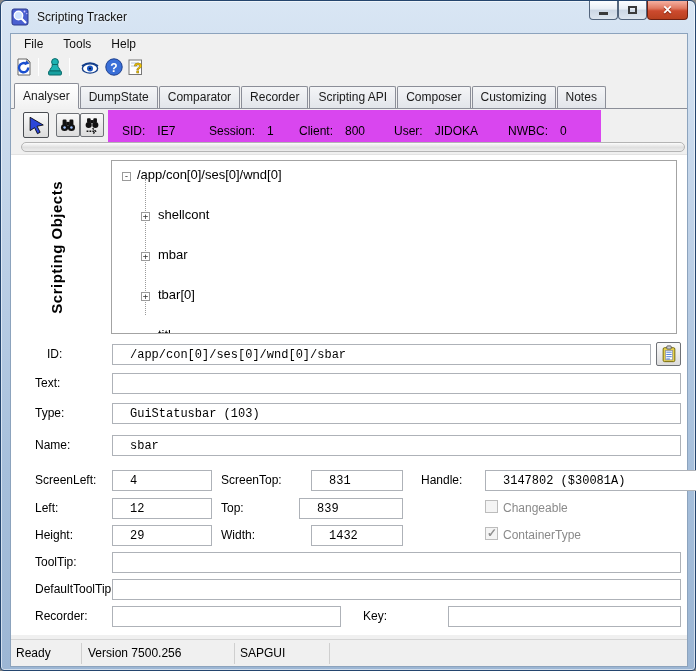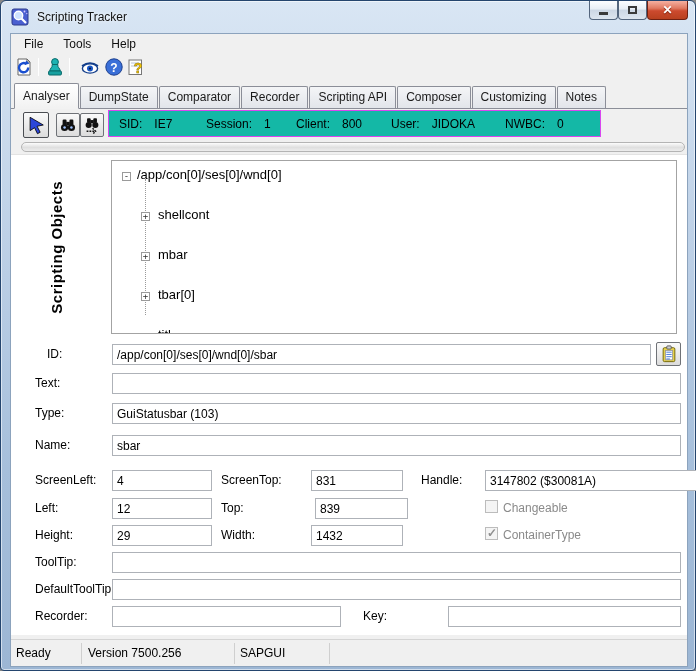--- a/index.html
+++ b/index.html
@@ -44,22 +44,22 @@
     background:linear-gradient(180deg,#f4f5f7,#e2e5ea); white-space:nowrap; }
   .tab[data-active="true"] { height:26px; padding-top:5px; background:linear-gradient(180deg,#ffffff,#f2f2f2);
     position:relative; z-index:2; margin-bottom:-1px; border-bottom:1px solid #f2f2f2; }
 
   
   .btn3d { position:absolute; border:1px solid #6f7277; border-radius:2px;
     background:linear-gradient(180deg,#fafafa,#dcdcdc); display:flex; align-items:center; justify-content:center; }
   .btn-pointer { left:12px; top:78px; width:26px; height:26px; border-color:#4a4d52; }
   .btn-find { left:45px; top:79px; width:24px; height:24px; }
   .btn-findnext { left:69px; top:79px; width:24px; height:24px; }
-  .session-box { position:absolute; left:97px; top:76px; width:493px; height:27px;
-    border:1px solid #d946ef; background:#14b8a6; display:flex; align-items:center; }
+  .session-box { position:absolute; left:97px; top:76px; width:493px; height:42px;
+    border:4px solid #d946ef; background:#d946ef; display:flex; align-items:center; }
   .sess-pair { display:inline-flex; position:absolute; gap:12px; font-size:12px; color:#000; }
 
   .progress { position:absolute; left:10px; top:108px; width:664px; height:10px; border:1px solid #b4b4b4;
     border-radius:5px; background:linear-gradient(180deg,#fcfcfc,#dfdfdf 55%,#ededed); }
 
   
   .page { position:absolute; left:0; top:120px; width:676px; height:481px; background:#fff; border-top:1px solid #e3e3e3; }
 
   .sidebar-title { position:absolute; left:30px; top:5px; width:30px; height:174px;
     display:flex; align-items:center; justify-content:center; }
@@ -70,21 +70,21 @@
     background:#fff; border:1px solid #a3a3a3; overflow:hidden; font-size:13px; }
   .tree-vline { position:absolute; left:33px; top:18px; width:0; height:136px; border-left:1px dotted #9a9a9a; }
   .tree-row { position:absolute; left:0; height:20px; display:flex; align-items:center; }
   .expander { position:absolute; width:9px; height:9px; background:#fff; border:1px solid #9a9a9a;
     font-size:9px; line-height:7px; text-align:center; color:#333; font-family:"DejaVu Sans Mono",monospace; }
   .tree-label { position:absolute; white-space:nowrap; color:#000; padding:1px 3px; }
 
   
   .flabel { position:absolute; font-size:12px; color:#000; white-space:nowrap; }
   .finput { position:absolute; height:21px; border:1px solid #aeb2b8; background:#fff;
-    font-family:Liberation Sans, sans-serif; font-size:12px; color:#000; padding:0 4px; outline:none; }
+    font-family:Liberation Mono, monospace; font-size:12px; color:#000; padding:0 17px; outline:none; }
   .clip-btn { position:absolute; left:645px; top:308px; width:25px; height:24px; }
   .checkbox { position:absolute; width:13px; height:13px; border:1px solid #bcbcbc; background:#f4f4f4; }
   .checkbox[data-checked="true"]::after { content:"✓"; position:absolute; left:1px; top:-2px;
     font-size:12px; color:#8f8f8f; font-weight:bold; }
   .cb-label { position:absolute; font-size:12px; color:#8a8a8a; }
 
   
   .statusbar { position:absolute; left:0; bottom:0; width:676px; height:27px; background:#f0f0f0;
     border-top:1px solid #d4d4d4; font-size:12px; color:#000; }
   .sb-text { position:absolute; top:6px; }
@@ -300,21 +300,21 @@
     <span class="flabel" style="left:24px;top:439px">ScreenLeft:</span>
     <input class="finput" style="left: 101px; top: 436px; width: 100px;" value="4">
     <span class="flabel" style="left:210px;top:439px">ScreenTop:</span>
     <input class="finput" style="left: 300px; top: 436px; width: 92px;" value="831">
     <span class="flabel" style="left:410px;top:439px">Handle:</span>
     <input class="finput" style="left: 474px; top: 436px; width: 228px;" value="3147802 ($30081A)">
 
     <span class="flabel" style="left:24px;top:467px">Left:</span>
     <input class="finput" style="left: 101px; top: 464px; width: 100px;" value="12">
     <span class="flabel" style="left:210px;top:467px">Top:</span>
-    <input class="finput" style="left: 304px; top: 464px; width: 93px;" value="839">
+    <input class="finput" style="left: 288px; top: 464px; width: 104px;" value="839">
     <span class="checkbox" style="left:474px;top:466px" data-checked="false"></span>
     <span class="cb-label" style="left:492px;top:467px">Changeable</span>
 
     <span class="flabel" style="left:24px;top:494px">Height:</span>
     <input class="finput" style="left: 101px; top: 491px; width: 100px;" value="29">
     <span class="flabel" style="left:210px;top:494px">Width:</span>
     <input class="finput" style="left: 300px; top: 491px; width: 92px;" value="1432">
     <span class="checkbox" style="left:474px;top:493px" data-checked="true"></span>
     <span class="cb-label" style="left:492px;top:494px">ContainerType</span>
 

